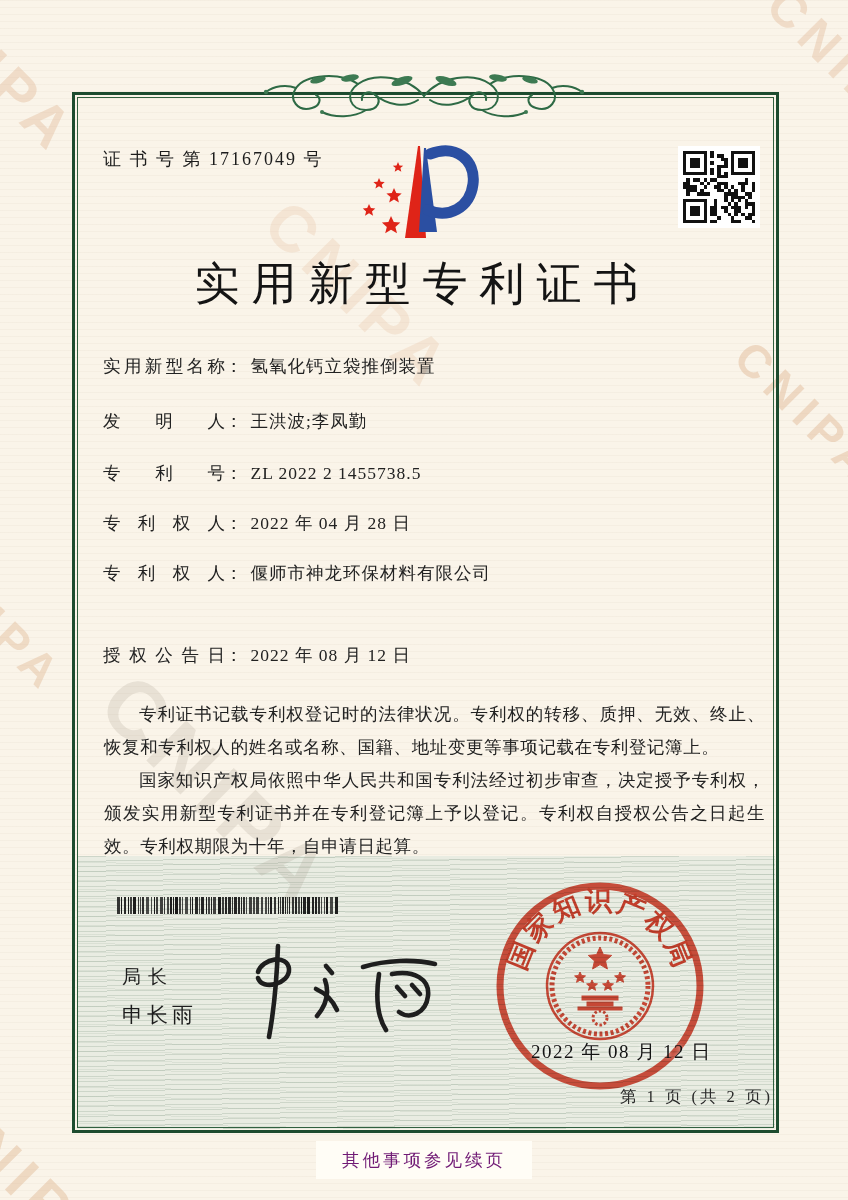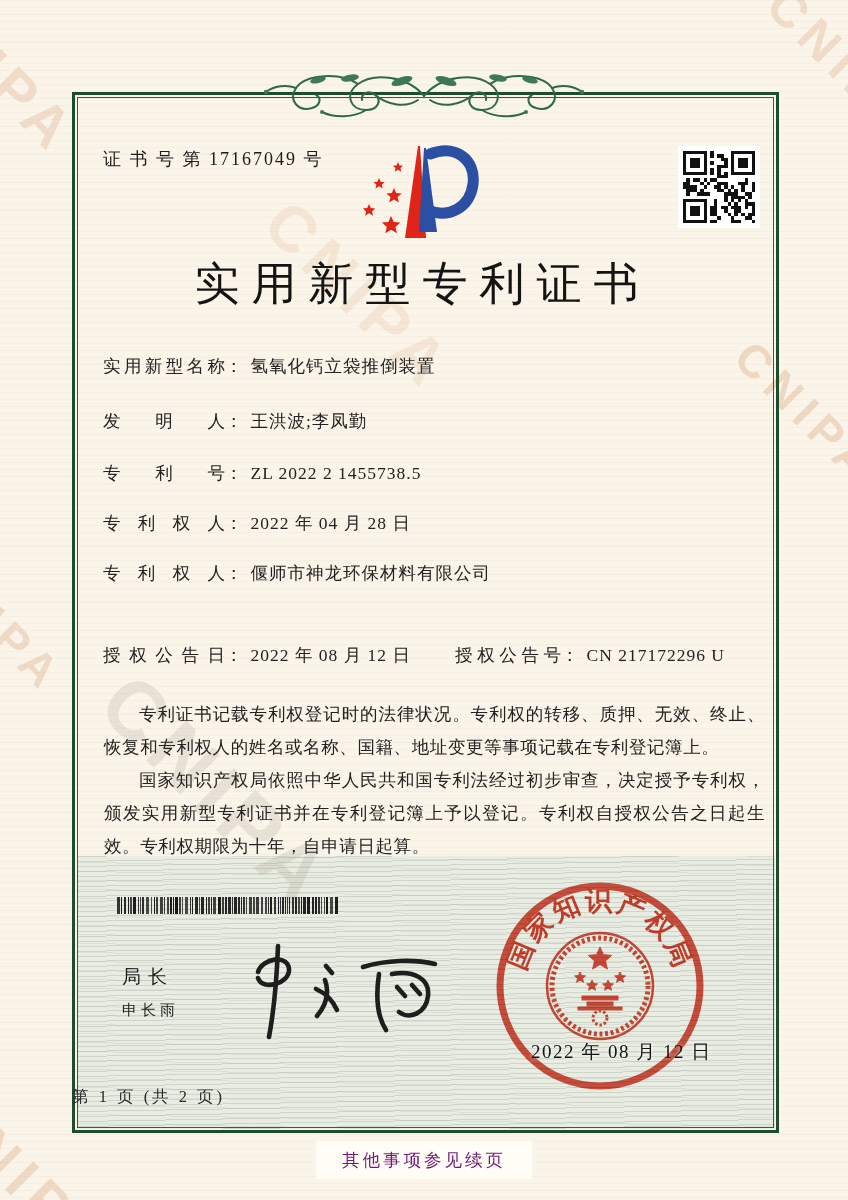--- a/index.html
+++ b/index.html
@@ -44,26 +44,26 @@
   .f-label{display:inline-block;width:122px;text-align:justify;text-align-last:justify;vertical-align:top;}
   .f-colon{display:inline-block;margin-right:8px;}
   .f-value{letter-spacing:1px;}
   .grant-no-group{position:absolute;left:352px;top:0;white-space:nowrap;}
   .grant-no-group .f-label{width:106px;}
   .paras{left:104px;top:698px;width:661px;font-size:17.5px;line-height:1.88;
          letter-spacing:.6px;text-align:justify;color:#222;}
   .paras p{margin:0;text-indent:2em;}
   .barcode{left:117px;top:897px;width:223px;height:17px;}
   .official-title{left:122px;top:964px;font-size:19px;letter-spacing:7px;}
-  .official-name{left:122px;top:1001px;font-size:15px;letter-spacing:4px;}
+  .official-name{left:122px;top:1001px;font-size:21px;letter-spacing:4px;}
   .signature{left:228px;top:936px;z-index:5;}
   .seal{left:494px;top:880px;z-index:5;mix-blend-mode:multiply;opacity:.95;}
   .seal-date{left:531px;top:1039px;z-index:6;font-size:19px;letter-spacing:1.5px;color:#131313;
              text-shadow:0 0 4px rgba(255,255,255,.85);}
-  .page-indicator{left:72px;top:1086px;width:701px;text-align:left;font-size:16.5px;letter-spacing:3px;color:#2a2a2a;}
+  .page-indicator{left:72px;top:1086px;width:701px;text-align:right;font-size:16.5px;letter-spacing:3px;color:#2a2a2a;}
   .cont-note{left:50%;top:1141px;transform:translateX(-50%);background:#fffdf6;
              padding:7px 26px;font-size:17.5px;letter-spacing:3px;color:#701a75;}
 </style>
 </head>
 <body>
 
 <div class="page">
 
   <div class="guilloche"></div>
 
@@ -347,23 +347,20 @@
   </div>
   <div class="ct field" style="top:511px">
     <span class="f-label">专利权人</span><span class="f-colon">：</span><span class="f-value">2022 年 04 月 28 日</span>
   </div>
   <div class="ct field" style="top:561px">
     <span class="f-label">专利权人</span><span class="f-colon">：</span><span class="f-value">偃师市神龙环保材料有限公司</span>
   </div>
 
   <div class="ct field" style="top:643px;width:662px">
     <span class="f-label">授权公告日</span><span class="f-colon">：</span><span class="f-value">2022 年 08 月 12 日</span>
-    <span class="grant-no-group">
-      <span class="f-label">授权公告号</span><span class="f-colon">：</span><span class="f-value">CN 217172296 U</span>
-    </span>
   </div>
 
   <div class="ct paras">
     <p>专利证书记载专利权登记时的法律状况。专利权的转移、质押、无效、终止、恢复和专利权人的姓名或名称、国籍、地址变更等事项记载在专利登记簿上。</p>
     <p>国家知识产权局依照中华人民共和国专利法经过初步审查，决定授予专利权，颁发实用新型专利证书并在专利登记簿上予以登记。专利权自授权公告之日起生效。专利权期限为十年，自申请日起算。</p>
   </div>
 
   <div class="ct barcode">
     <svg id="barcode-svg" width="223" height="17" viewBox="0 0 223 17" shape-rendering="crispEdges">
         <rect x="0" y="0" width="3" height="17" fill="#161616" opacity="0.86"></rect>

